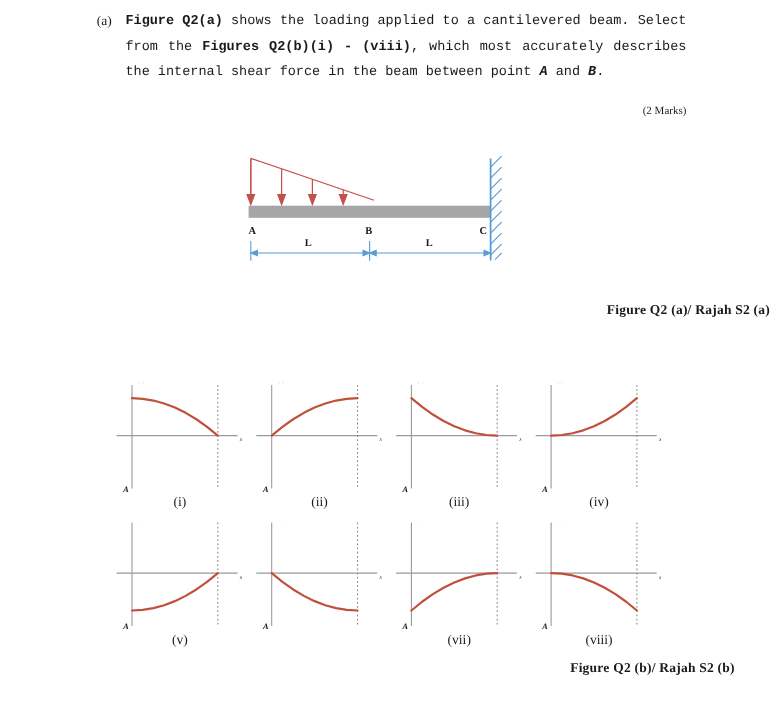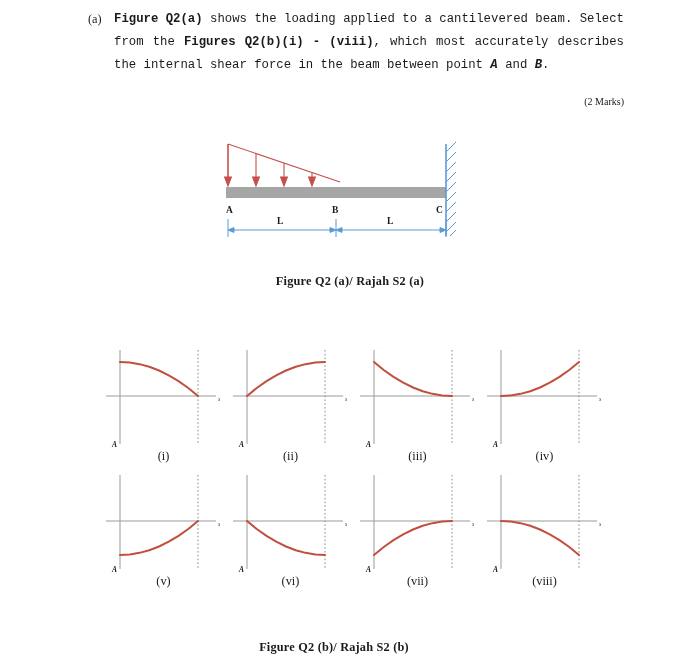--- a/index.html
+++ b/index.html
@@ -52,21 +52,21 @@
   
   .beam-figure {
     position: absolute;
     left: 0;
     top: 136px;
     width: 700px;
     height: 170px;
   }
   .beam-svg { display: block; margin: 0 auto; }
   .fig-caption {
-    text-align: center;
+    text-align: right;
     font-size: 12.3px;
     font-weight: bold;
     letter-spacing: 0.2px;
   }
   .caption-a {
     position: absolute;
     left: 0; top: 274px; width: 700px;
   }
 
   
@@ -91,21 +91,21 @@
   .graph-label {
     width: 100%;
     text-align: center;
     font-size: 12.3px;
     margin-top: 1px;
     padding-left: 4px;
     box-sizing: border-box;
   }
   .caption-b {
     position: absolute;
-    left: 0; top: 640px; width: 668px;
+    left: 0; top: 600px; width: 668px;
   }
 </style>
 </head>
 <body>
 
 <div class="question-block">
   <div class="q-row">
     <div class="q-marker">(a)</div>
     <div class="q-text"><b>Figure Q2(a)</b><span> shows the loading applied to a cantilevered beam. Select from the </span><b>Figures Q2(b)(i) - (viii)</b><span>, which most accurately describes the internal shear force in the beam between point </span><b style="font-style: italic;">A</b><span> and </span><b style="font-style: italic;">B</b><span>.</span></div>
   </div>
@@ -238,21 +238,20 @@
       <div class="graph-cell">
         <svg width="122" height="100" viewBox="0 0 122 100">
           <line x1="8" y1="48" x2="118" y2="48" stroke="#9a9a9a" stroke-width="1"></line>
           <line x1="22" y1="2" x2="22" y2="96" stroke="#9a9a9a" stroke-width="1"></line>
           <line x1="100" y1="2" x2="100" y2="96" stroke="#8c8c8c" stroke-width="1" stroke-dasharray="1.6 2.2"></line>
           <path d="M22.00 48.00L31.75 55.96L41.50 62.86L51.25 68.71L61.00 73.50L70.75 77.21L80.50 79.86L90.25 81.46L100.00 82.00" fill="none" stroke="#c0503d" stroke-width="2" stroke-linecap="round" stroke-linejoin="round"></path>
           <text x="24" y="-1" font-family="'Liberation Serif', serif" font-size="5.6" font-style="italic" fill="#333">V(x)</text>
           <text x="120" y="53" font-family="'Liberation Serif', serif" font-size="5.6" font-style="italic" fill="#333">x</text>
           <text x="14" y="99" font-family="'Liberation Serif', serif" font-size="7.5" font-style="italic" font-weight="bold" fill="#1a1a1a">A</text>
         </svg>
-        <div class="graph-label">(vi)</div>
       </div>
       <div class="graph-cell">
         <svg width="122" height="100" viewBox="0 0 122 100">
           <line x1="8" y1="48" x2="118" y2="48" stroke="#9a9a9a" stroke-width="1"></line>
           <line x1="22" y1="2" x2="22" y2="96" stroke="#9a9a9a" stroke-width="1"></line>
           <line x1="100" y1="2" x2="100" y2="96" stroke="#8c8c8c" stroke-width="1" stroke-dasharray="1.6 2.2"></line>
           <path d="M22.00 82.00L31.75 74.04L41.50 67.14L51.25 61.29L61.00 56.50L70.75 52.79L80.50 50.14L90.25 48.54L100.00 48.00" fill="none" stroke="#c0503d" stroke-width="2" stroke-linecap="round" stroke-linejoin="round"></path>
           <text x="24" y="-1" font-family="'Liberation Serif', serif" font-size="5.6" font-style="italic" fill="#333">V(x)</text>
           <text x="120" y="53" font-family="'Liberation Serif', serif" font-size="5.6" font-style="italic" fill="#333">x</text>
           <text x="14" y="99" font-family="'Liberation Serif', serif" font-size="7.5" font-style="italic" font-weight="bold" fill="#1a1a1a">A</text>

